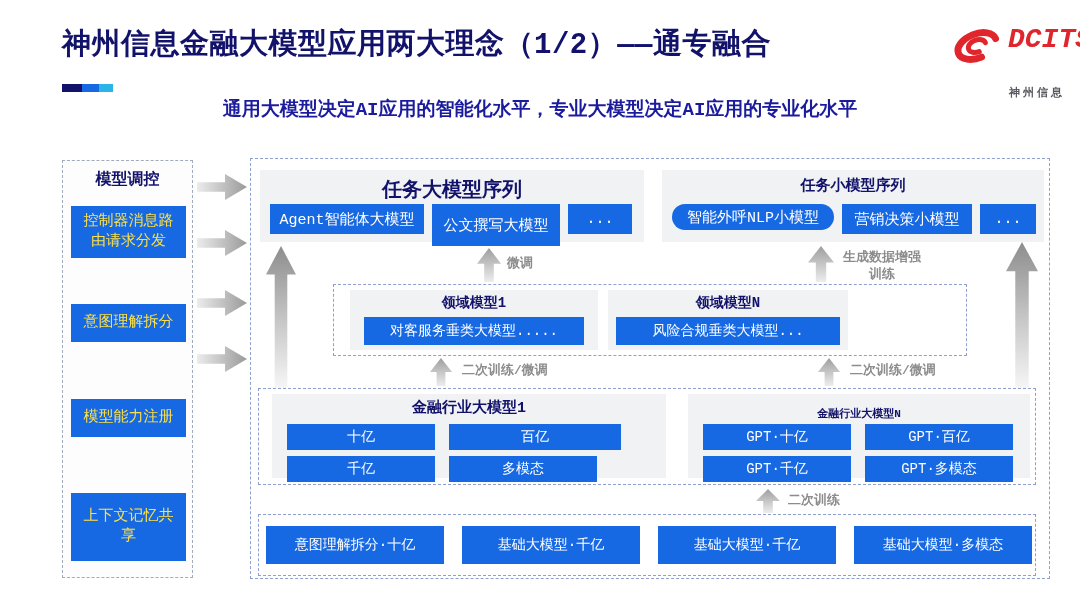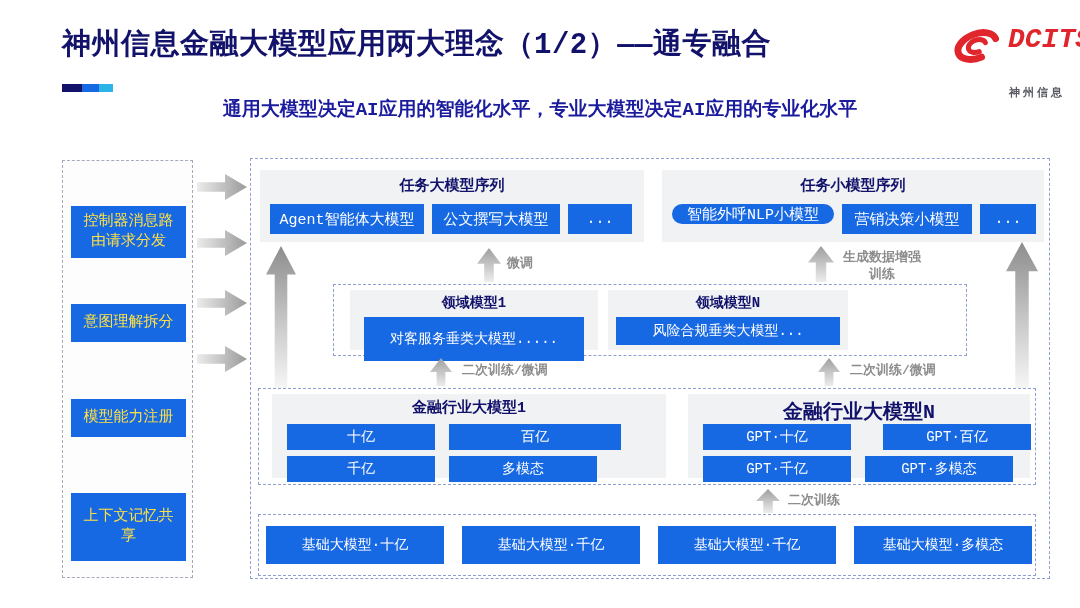--- a/index.html
+++ b/index.html
@@ -64,90 +64,91 @@
         <path d="M 38 26 A 9 6 0 1 0 29 32" stroke-width="5"></path>
       </g>
     </svg>
     <span class="brand-name">DCITS</span>
     <span class="company-name">神州信息</span>
   </div>
 
   <div class="abs subtitle">通用大模型决定AI应用的智能化水平，专业大模型决定AI应用的专业化水平</div>
 
   <div class="abs sidebar">
+    <div class="sidebar-title">模型调控</div>
     <div class="side-btn" style="top:45px;height:52px;">控制器消息路由请求分发</div>
     <div class="side-btn" style="top:143px;height:38px;">意图理解拆分</div>
     <div class="side-btn" style="top:238px;height:38px;">模型能力注册</div>
     <div class="side-btn" style="top:332px;height:68px;">上下文记忆共享</div>
   </div>
 
   <div class="abs arrow-right" style="left:197px;top:174px;"></div>
   <div class="abs arrow-right" style="left:197px;top:230px;"></div>
   <div class="abs arrow-right" style="left:197px;top:290px;"></div>
   <div class="abs arrow-right" style="left:197px;top:346px;"></div>
 
   <div class="abs dashed" style="left:250px;top:158px;width:800px;height:421px;"></div>
 
   <div class="abs group" style="left:260px;top:170px;width:384px;height:72px;">
-    <div class="group-title" style="top:6px;font-size:15px;">任务大模型序列</div>
+    <div class="group-title" style="top:6px;font-size:20px;">任务大模型序列</div>
   </div>
   <div class="abs chip" style="left:270px;top:204px;width:154px;height:30px;">Agent智能体大模型</div>
-  <div class="abs chip" style="left:432px;top:204px;width:128px;height:30px;">公文撰写大模型</div>
+  <div class="abs chip" style="left:432px;top:204px;width:128px;height:42px;">公文撰写大模型</div>
   <div class="abs chip" style="left:568px;top:204px;width:64px;height:30px;">...</div>
 
   <div class="abs group" style="left:662px;top:170px;width:382px;height:72px;">
     <div class="group-title" style="top:6px;font-size:15px;">任务小模型序列</div>
   </div>
-  <div class="abs chip" style="left:672px;top:204px;width:162px;height:20px;border-radius:13px;">智能外呼NLP小模型</div>
+  <div class="abs chip" style="left:672px;top:204px;width:162px;height:26px;border-radius:13px;">智能外呼NLP小模型</div>
   <div class="abs chip" style="left:842px;top:204px;width:130px;height:30px;">营销决策小模型</div>
   <div class="abs chip" style="left:980px;top:204px;width:56px;height:30px;">...</div>
 
   <div class="abs arrow-up-tall" style="left:266px;top:246px;width:30px;height:142px;"></div>
   <div class="abs arrow-up-tall" style="left:1006px;top:242px;width:32px;height:146px;"></div>
 
   <div class="abs arrow-up-mid" style="left:477px;top:248px;width:24px;height:34px;"></div>
   <div class="abs arrow-label" style="left:507px;top:256px;">微调</div>
 
   <div class="abs arrow-up-mid" style="left:808px;top:246px;width:26px;height:36px;"></div>
   <div class="abs arrow-label" style="left:842px;top:250px;width:80px;text-align:center;">生成数据增强训练</div>
 
   <div class="abs dashed" style="left:333px;top:284px;width:634px;height:72px;"></div>
   <div class="abs group" style="left:350px;top:290px;width:248px;height:60px;">
     <div class="group-title" style="top:4px;font-size:14px;">领域模型1</div>
   </div>
-  <div class="abs chip sm" style="left:364px;top:317px;width:220px;height:44px;">对客服务垂类大模型.....</div>
+  <div class="abs chip sm" style="left:364px;top:317px;width:220px;height:28px;">对客服务垂类大模型.....</div>
   <div class="abs group" style="left:608px;top:290px;width:240px;height:60px;">
     <div class="group-title" style="top:4px;font-size:14px;">领域模型N</div>
   </div>
   <div class="abs chip sm" style="left:616px;top:317px;width:224px;height:28px;">风险合规垂类大模型...</div>
 
   <div class="abs arrow-up-sm" style="left:430px;top:358px;width:22px;height:28px;"></div>
   <div class="abs arrow-label" style="left:462px;top:363px;">二次训练/微调</div>
   <div class="abs arrow-up-sm" style="left:818px;top:358px;width:22px;height:28px;"></div>
   <div class="abs arrow-label" style="left:850px;top:363px;">二次训练/微调</div>
 
   <div class="abs dashed" style="left:258px;top:388px;width:778px;height:97px;"></div>
   <div class="abs group" style="left:272px;top:394px;width:394px;height:84px;">
     <div class="group-title" style="top:4px;font-size:15px;">金融行业大模型1</div>
   </div>
   <div class="abs chip sm" style="left:287px;top:424px;width:148px;height:26px;">十亿</div>
   <div class="abs chip sm" style="left:449px;top:424px;width:172px;height:26px;">百亿</div>
   <div class="abs chip sm" style="left:287px;top:456px;width:148px;height:26px;">千亿</div>
   <div class="abs chip sm" style="left:449px;top:456px;width:148px;height:26px;">多模态</div>
 
   <div class="abs group" style="left:688px;top:394px;width:342px;height:84px;">
-    <div class="group-title" style="top:4px;font-size:20px;">金融行业大模型N</div>
+    <div class="group-title" style="top:12px;font-size:11px;">金融行业大模型N</div>
   </div>
   <div class="abs chip sm" style="left:703px;top:424px;width:148px;height:26px;">GPT·十亿</div>
-  <div class="abs chip sm" style="left:865px;top:424px;width:148px;height:26px;margin-left:18px;">GPT·百亿</div>
+  <div class="abs chip sm" style="left:865px;top:424px;width:148px;height:26px;">GPT·百亿</div>
   <div class="abs chip sm" style="left:703px;top:456px;width:148px;height:26px;">GPT·千亿</div>
   <div class="abs chip sm" style="left:865px;top:456px;width:148px;height:26px;">GPT·多模态</div>
 
   <div class="abs arrow-up-sm" style="left:756px;top:489px;width:24px;height:24px;"></div>
   <div class="abs arrow-label" style="left:788px;top:493px;">二次训练</div>
 
   <div class="abs dashed" style="left:258px;top:514px;width:778px;height:62px;"></div>
-  <div class="abs chip sm" style="left:266px;top:526px;width:178px;height:38px;">基础大模型·十亿</div>
+  <div class="abs chip sm" style="left:266px;top:526px;width:178px;height:38px;">意图理解拆分·十亿</div>
   <div class="abs chip sm" style="left:462px;top:526px;width:178px;height:38px;">基础大模型·千亿</div>
   <div class="abs chip sm" style="left:658px;top:526px;width:178px;height:38px;">基础大模型·千亿</div>
   <div class="abs chip sm" style="left:854px;top:526px;width:178px;height:38px;">基础大模型·多模态</div>
 
 </div>
 
 </body></html>

